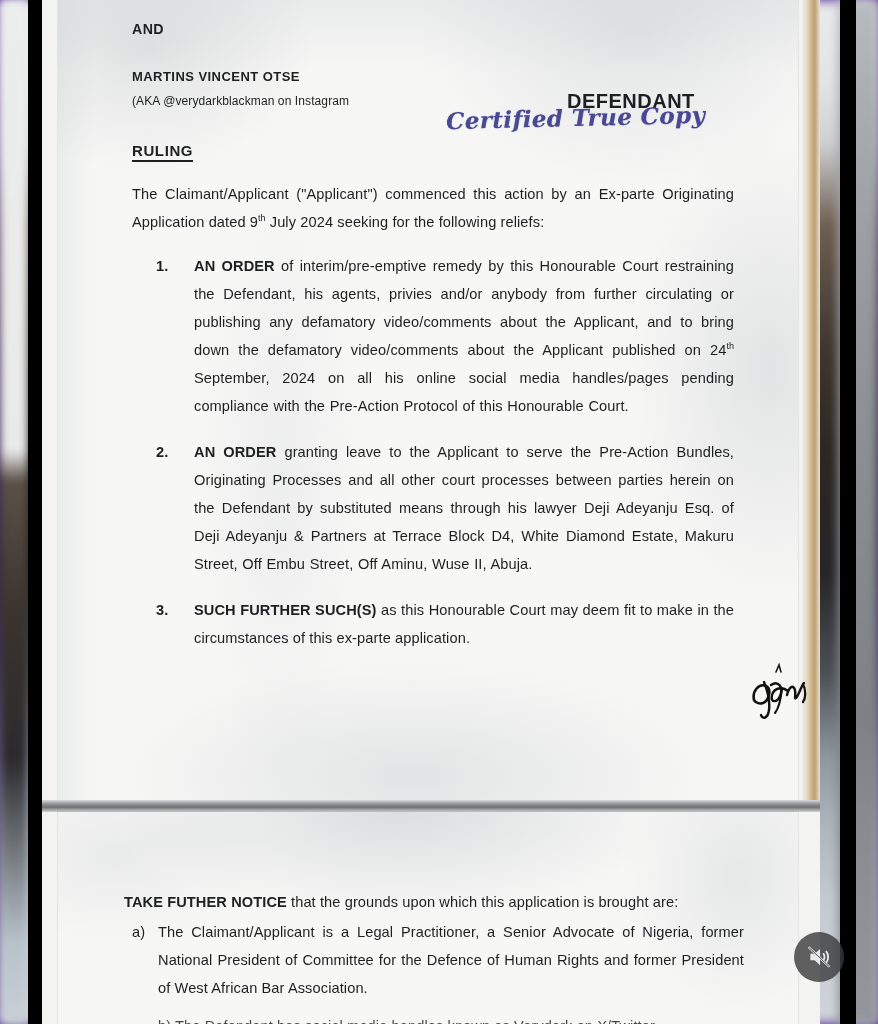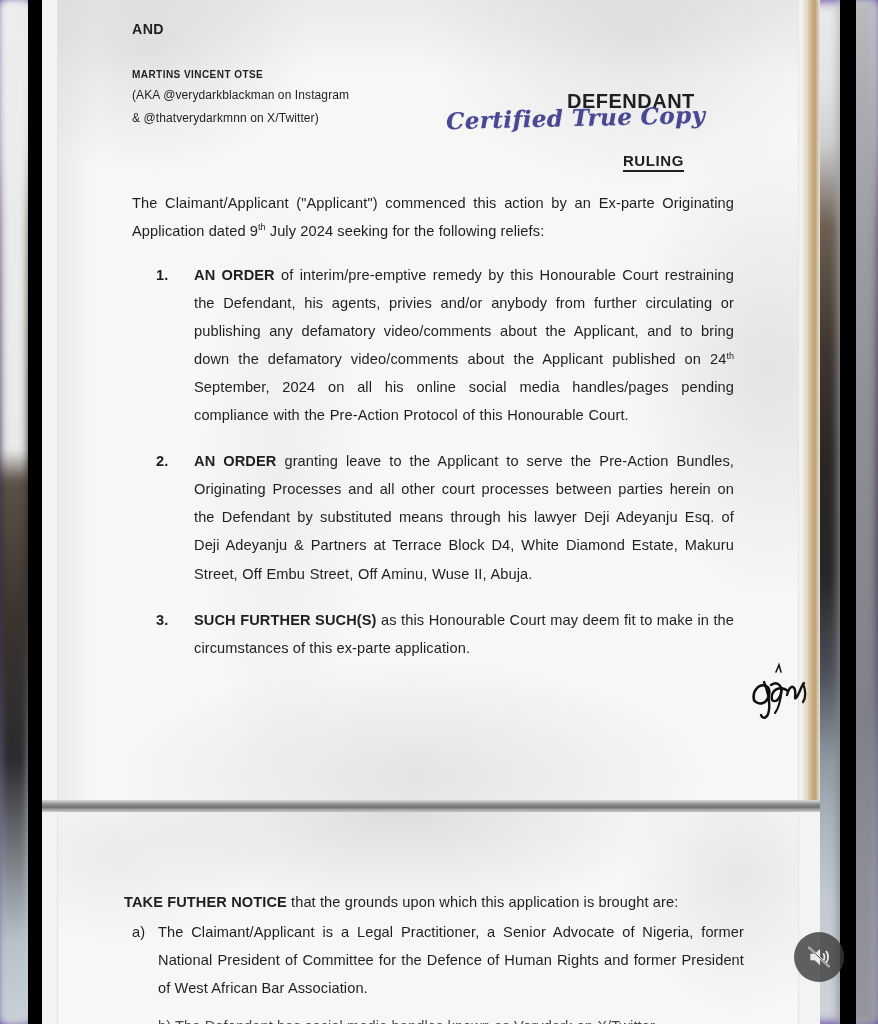--- a/index.html
+++ b/index.html
@@ -130,43 +130,43 @@
     padding: 10px 40px 0 74px;
     color: #1d1f21;
     font-family: "Liberation Sans", sans-serif;
     font-size: 14.6px;
     line-height: 1.92;
     letter-spacing: 0.1px;
   }
 
   .lbl-and     { font-weight: 700; font-size: 14.2px; letter-spacing: 0.4px; margin-top: 6px; }
   .party-row   { position: relative; margin-top: 22px; }
-  .party-name  { font-weight: 700; font-size: 10px; letter-spacing: 0.45px; }
+  .party-name  { font-weight: 700; font-size: 13px; letter-spacing: 0.45px; }
   .party-role  { position: absolute; top: 0; left: 435px; font-weight: 700; font-size: 20px; letter-spacing: 0.5px; margin-top: 17px; }
   .party-alias { font-size: 12px; line-height: 1.92; }
 
   .stamp {
     position: absolute;
     left: 388px;
     top: 96px;
     color: #3a3a8c;
     font-family: "DejaVu Serif", serif;
     font-style: italic;
     font-weight: 700;
     font-size: 23px;
     letter-spacing: 0.4px;
     transform: rotate(-1.4deg);
     opacity: 0.92;
     text-shadow: 0 0 1px rgba(58,58,140,0.5);
     white-space: nowrap;
   }
 
   .ruling-head {
-    text-align: right;
-    margin: 16px 0 4px 0;
+    text-align: left;
+    margin: 24px 0 4px 0;
     padding-right: 74px;
   }
   .ruling-head span {
     font-weight: 700;
     font-size: 15px;
     letter-spacing: 0.6px;
     border-bottom: 2px solid #1d1f21;
     padding-bottom: 1px;
   }
 
@@ -268,21 +268,20 @@
       <div class="paper-tex"></div>
 
       <div class="doc">
 
         <div class="lbl-and">AND</div>
 
         <div class="party-row">
           <div class="party-name">MARTINS VINCENT OTSE</div>
           <div class="party-role">DEFENDANT</div>
           <div class="party-alias">(AKA @verydarkblackman on Instagram</div>
-          <div class="party-alias">&amp; @thatverydarkmnn on X/Twitter)</div>
         </div>
 
         <div class="stamp">Certified True Copy</div>
 
         <div class="ruling-head">
           <span>RULING</span>
         </div>
 
         <p class="intro">
           <span>The Claimant/Applicant ("Applicant") commenced this action by an Ex-parte Originating Application dated 9</span><sup>th</sup><span> July 2024 seeking for the following reliefs:</span>

